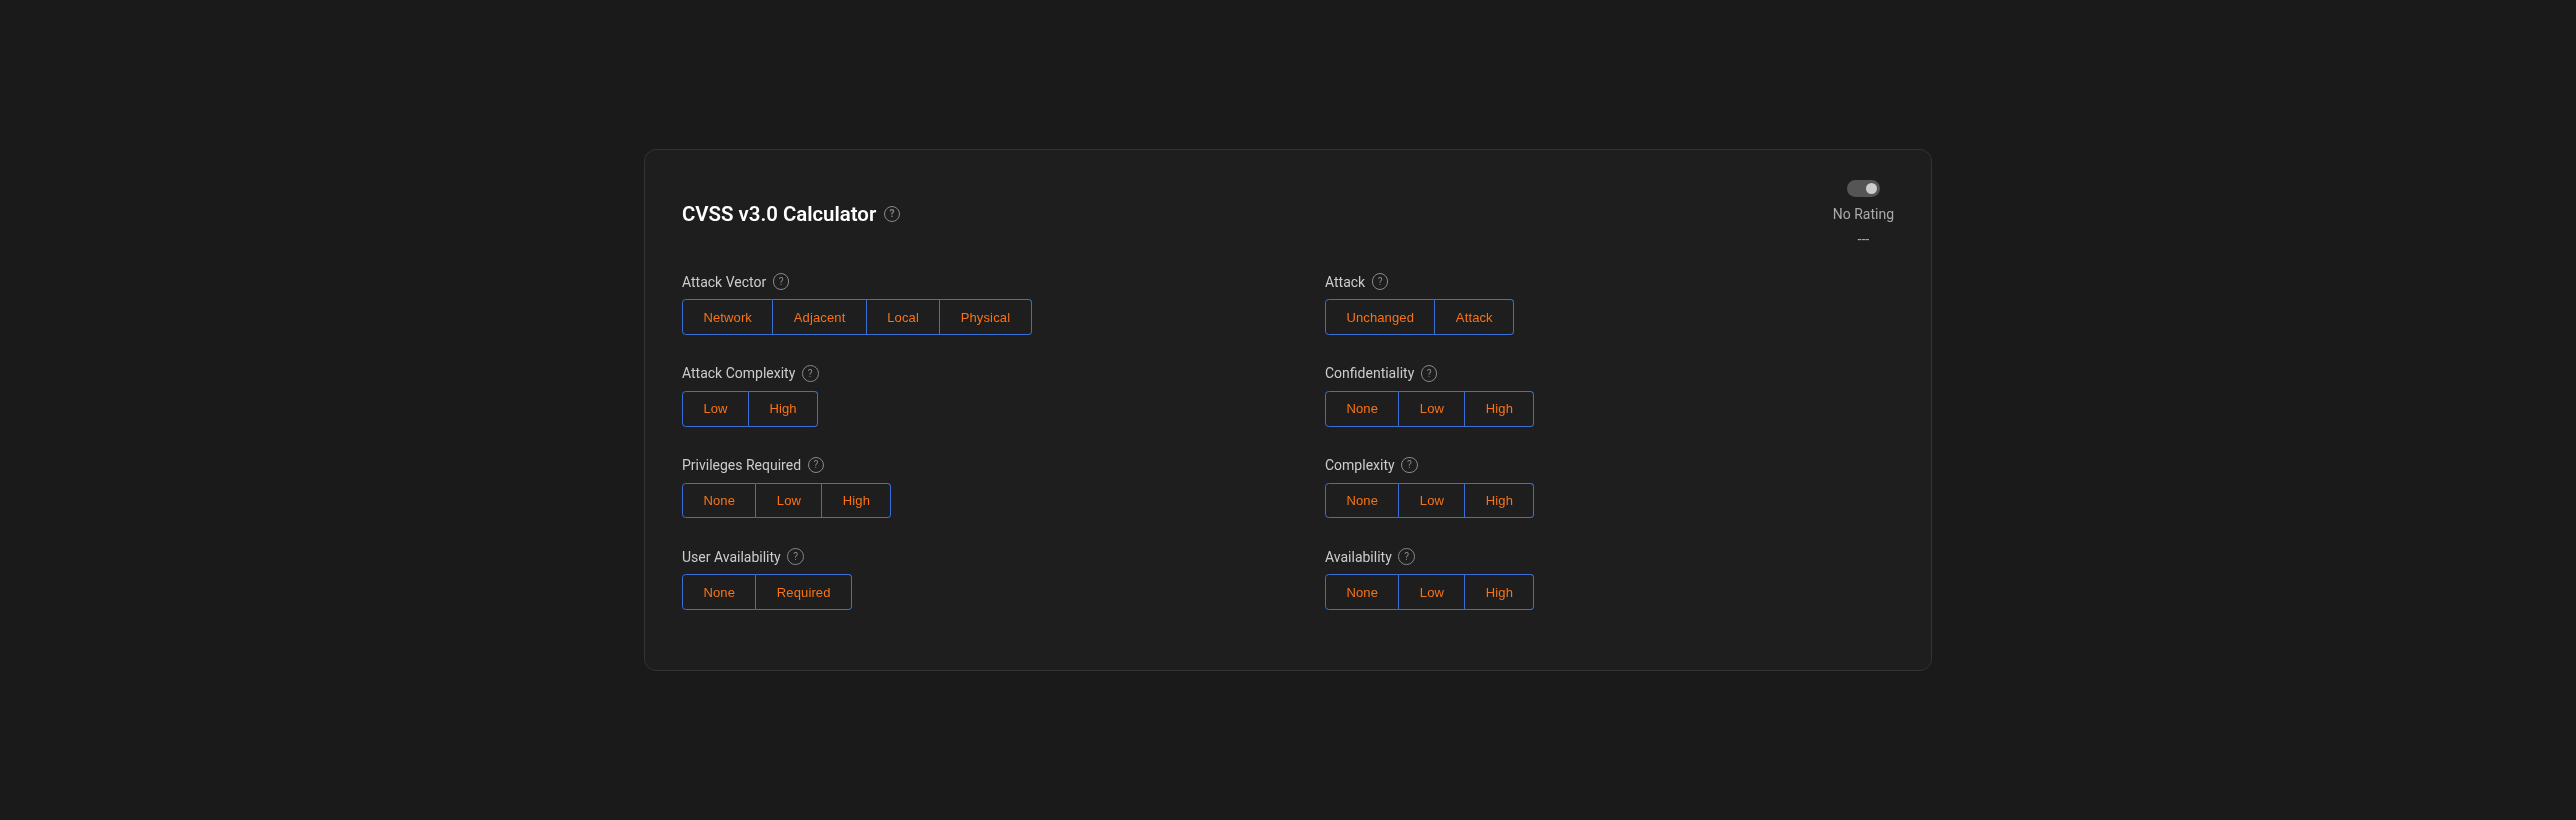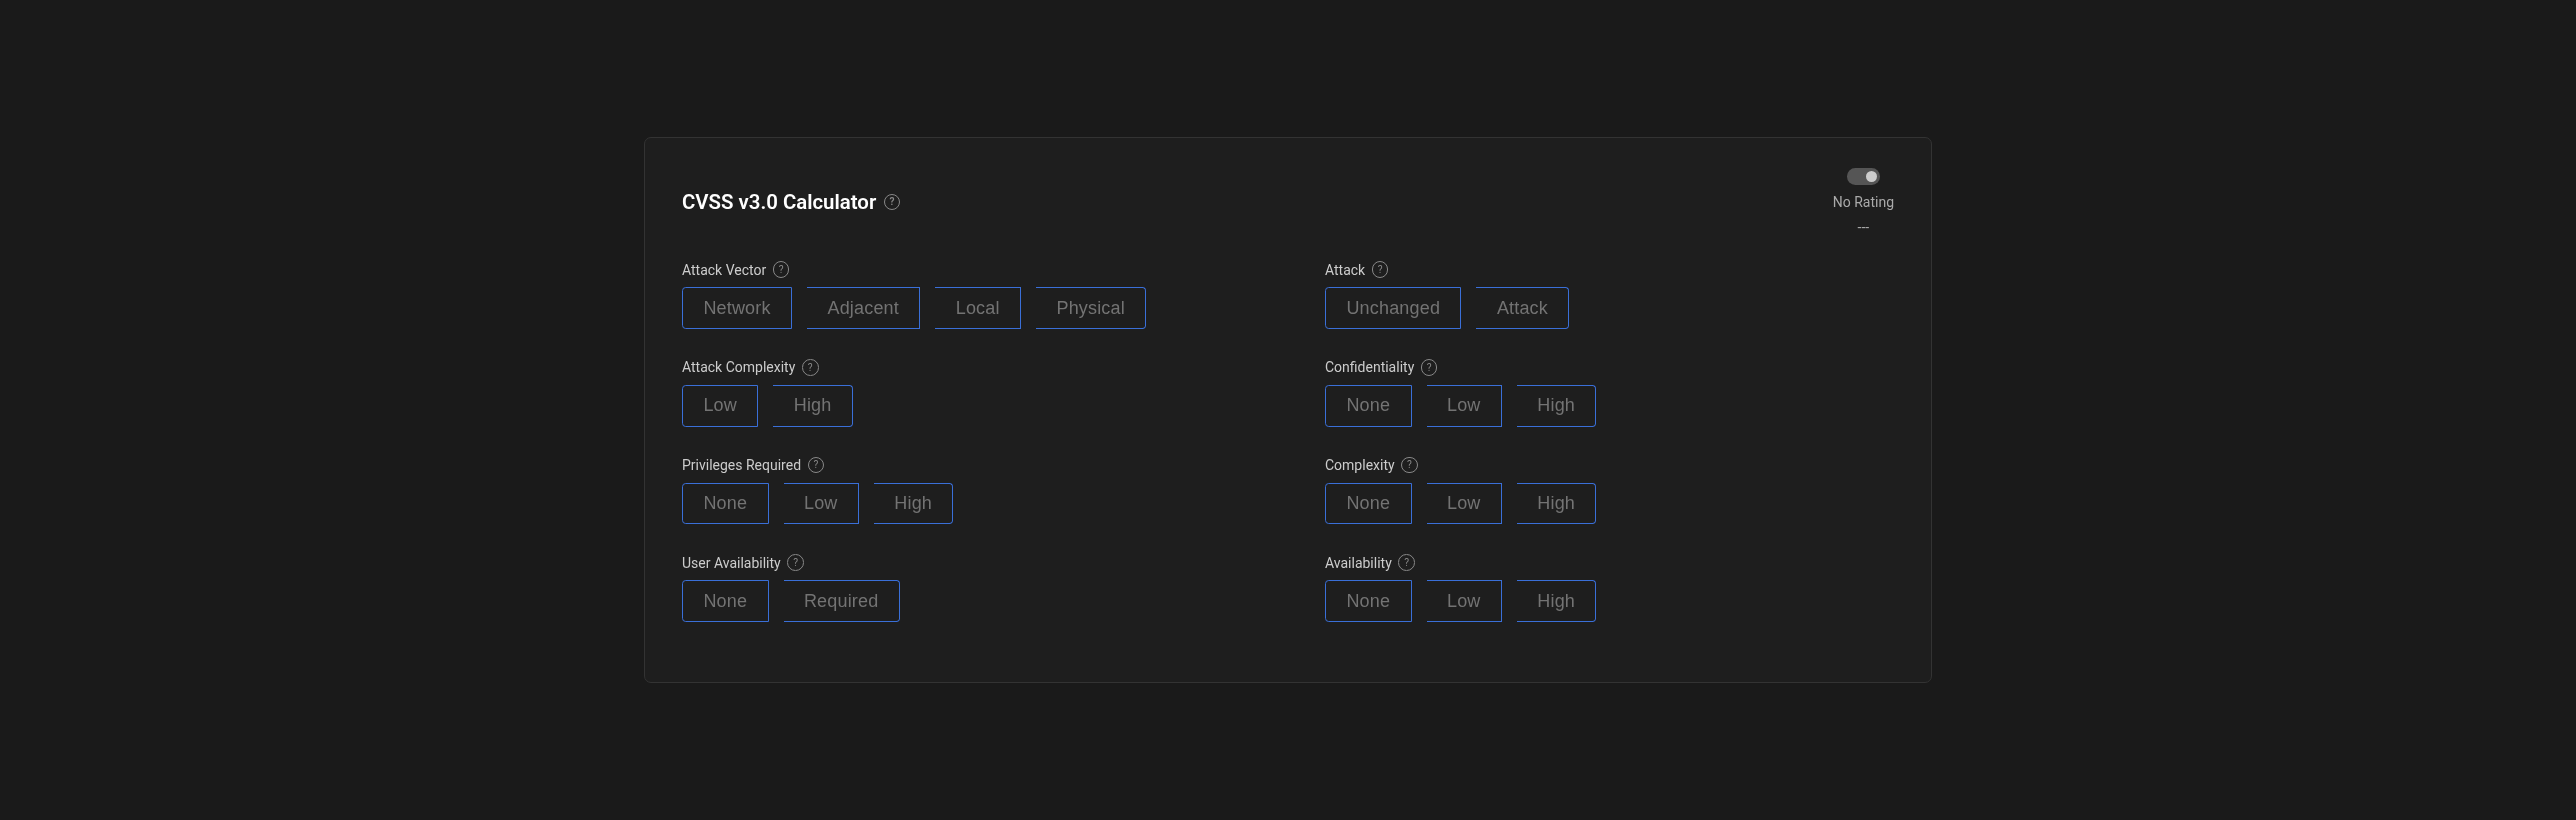--- a/index.html
+++ b/index.html
@@ -14,21 +14,21 @@
       color: #ffffff;
       display: flex;
       align-items: center;
       justify-content: center;
       min-height: 100vh;
     }
 
     .calculator-container {
       background-color: #1e1e1e;
       border: 0.9px solid #333;
-      border-radius: 7px;
+      border-radius: 12px;
       padding: 30px 37px;
       width: 1288px;
       position: relative;
     }
 
     .header {
       display: flex;
       align-items: center;
       justify-content: space-between;
       margin-bottom: 26px;
@@ -104,41 +104,40 @@
       gap: 6.5px;
     }
 
     .button-group {
       display: flex;
       gap: 0;
     }
 
     .cvss-btn {
       background: transparent;
-      color: #737373;
+      color: #f97316;
       border: 0.9px solid #3a6fd8;
       padding: 9.3px 20.4px;
-      font-size: 18px;
+      font-size: 13px;
       cursor: pointer;
       transition: background 0.15s;
       font-weight: 500;
       letter-spacing: 0.01em;
     }
 
     .cvss-btn:first-child {
       border-radius: 3.7px 0 0 3.7px;
     }
 
     .cvss-btn:last-child {
       border-radius: 0 3.7px 3.7px 0;
     }
 
     .cvss-btn:not(:first-child) {
       border-left: none;
-      margin-left: 15px;
     }
   </style>
 </head>
 <body>
 
 <div class="calculator-container">
 
   <div class="header">
     <div class="title">
       <span>CVSS v3.0 Calculator</span>

